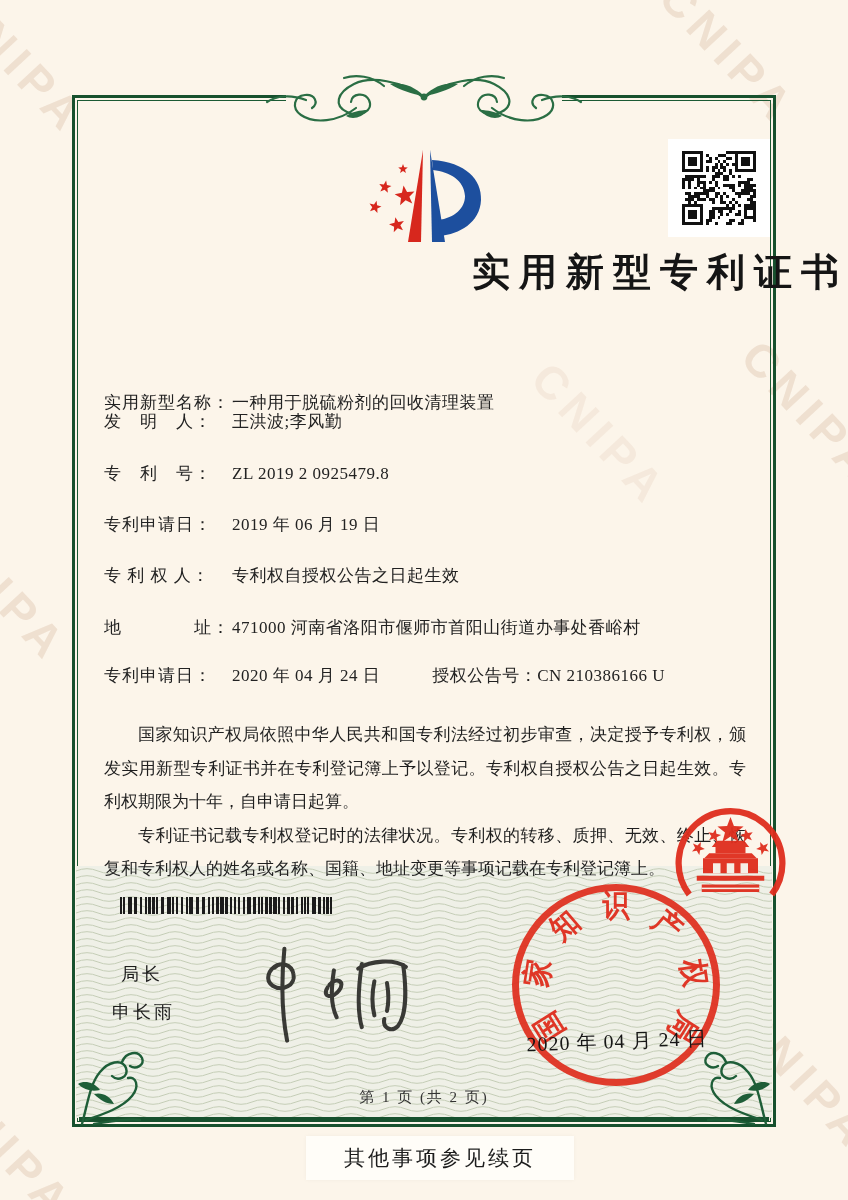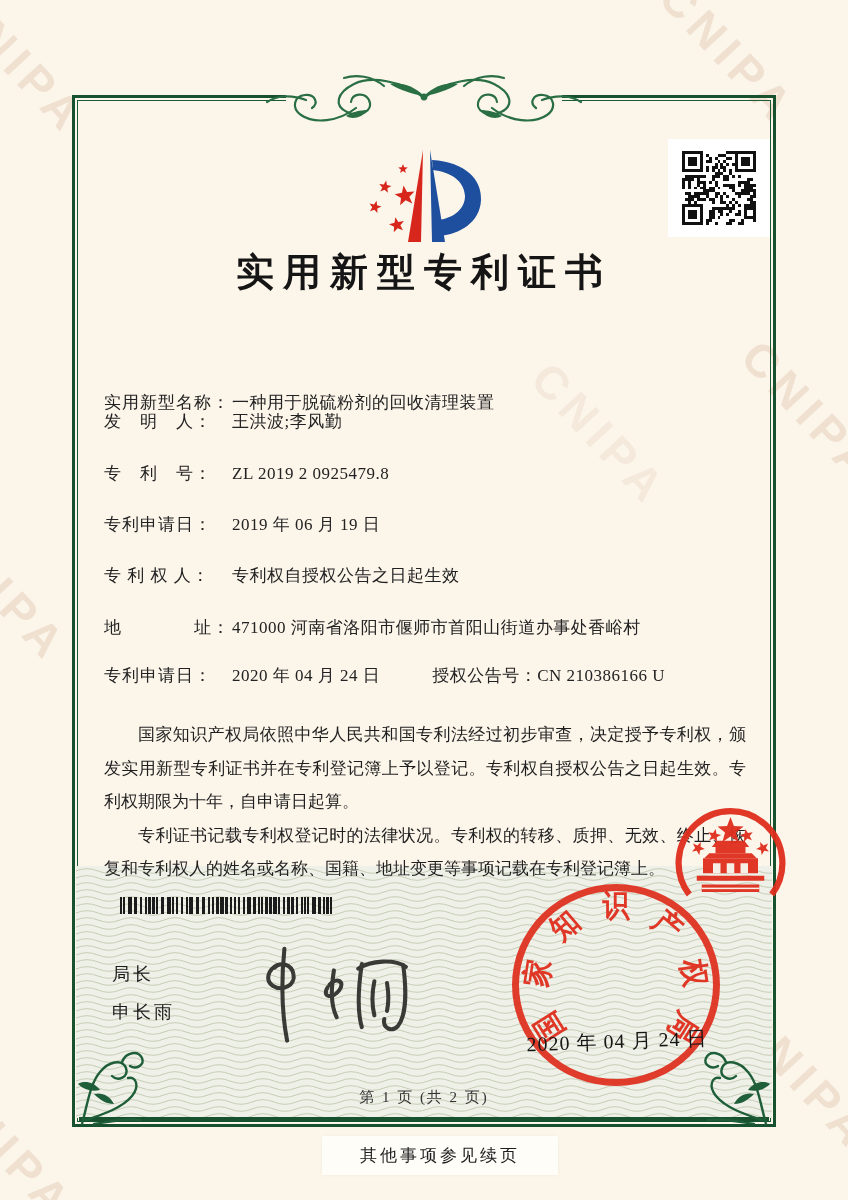--- a/index.html
+++ b/index.html
@@ -11,21 +11,21 @@
       font-weight:bold;font-size:46px;letter-spacing:7px;color:rgba(209,174,150,0.30);
       transform:rotate(47deg);transform-origin:left top;user-select:none;white-space:nowrap;}
   .wm.faint{color:rgba(209,174,150,0.16);}
   
   .frame{position:absolute;left:72px;top:95px;width:698px;height:1026px;
          border:3px solid #17512e;}
   .frame-inner{position:absolute;left:2px;top:2px;right:2px;bottom:2px;border:1px solid #1b5a34;}
   .bottom-heavy{position:absolute;left:79px;top:1117px;width:690px;height:5px;background:#17512e;}
   
   .cert-no{position:absolute;left:104px;top:140px;font-size:17px;letter-spacing:2px;color:#1d1d1d;}
-  .title{position:absolute;left:0;top:247px;width:100%;text-align:center;
+  .title{position:absolute;left:0;top:247px;width:100%;text-align:right;
          font-size:38px;font-weight:bold;letter-spacing:9px;color:#151515;}
   .qr-box{position:absolute;left:668px;top:139px;width:102px;height:98px;background:#fff;}
   
   .fields{position:absolute;left:104px;top:352px;width:645px;font-size:17px;color:#222;}
   .frow{position:absolute;left:0;white-space:nowrap;letter-spacing:0.5px;}
   .f-label{display:inline-block;width:128px;letter-spacing:1px;}
   .pair2{margin-left:52px;}
   
   .bodytext{position:absolute;left:104px;top:718px;width:642px;font-size:17px;
             line-height:33.5px;text-align:justify;color:#1f1f1f;}
@@ -45,21 +45,21 @@
   .seal-center{position:absolute;left:104px;top:101px;width:0;height:0;}
   .seal-char{position:absolute;left:0;top:0;font-size:27px;font-weight:bold;
              color:rgba(222,44,28,0.95);font-family:"Liberation Serif","DejaVu Serif",serif;}
   #emblem{position:absolute;left:156px;top:-82px;}
   .seal-date{position:absolute;left:617px;top:1028px;transform:translateX(-50%) rotate(-2deg);
              font-size:20px;letter-spacing:1px;color:#161616;white-space:nowrap;}
   
   .page-info{position:absolute;left:0;top:1088px;width:848px;text-align:center;
              font-size:15px;letter-spacing:2px;color:#333;}
   .cont-note{position:absolute;left:440px;top:1136px;transform:translateX(-50%);
-             background:#fffdf8;padding:8px 38px;font-size:17px;letter-spacing:3px;color:#1d1d1d;
+             background:#fffdf8;padding:8px 38px;font-size:21px;letter-spacing:3px;color:#1d1d1d;
              box-shadow:0 0 4px rgba(0,0,0,0.04);}
   svg{display:block;}
 </style>
 </head>
 <body>
 
 <div class="page">
 
   <div class="wm" style="left:-22px;top:-20px;">CNIPA</div>
   <div class="wm" style="left:688px;top:-30px;">CNIPA</div>
@@ -565,21 +565,21 @@
       <rect x="181" y="0" width="2" height="17" fill="#1b1b1b"></rect>
       <rect x="184" y="0" width="2" height="17" fill="#1b1b1b"></rect>
       <rect x="187" y="0" width="2" height="17" fill="#1b1b1b"></rect>
       <rect x="192" y="0" width="4" height="17" fill="#1b1b1b"></rect>
       <rect x="198" y="0" width="3" height="17" fill="#1b1b1b"></rect>
       <rect x="203" y="0" width="2" height="17" fill="#1b1b1b"></rect>
       <rect x="206" y="0" width="3" height="17" fill="#1b1b1b"></rect>
       <rect x="210" y="0" width="2" height="17" fill="#1b1b1b"></rect>
     </svg>
 
-  <div class="off" style="top:962px;">局长</div>
+  <div class="off" style="top:962px;margin-left:9px;">局长</div>
   <div class="off" style="top:1000px;">申长雨</div>
 
   <svg id="sig" width="215" height="108" viewBox="0 0 210 120">
     <g fill="none" stroke="#2b2b28" stroke-width="4.5" stroke-linecap="round" opacity="0.92">
       <path d="M38,30 C28,35 24,47 33,53 C44,60 59,52 56,40 C54,29 41,26 35,33"></path>
       <path d="M46,12 C43,42 42,78 49,114"></path>
       <path d="M96,52 C104,43 114,48 107,58 C100,68 87,66 94,55"></path>
       <path d="M101,36 C98,56 97,73 104,88"></path>
       <path d="M128,34 C142,25 168,23 181,32"></path>
       <path d="M132,29 C128,56 127,82 132,99"></path>

